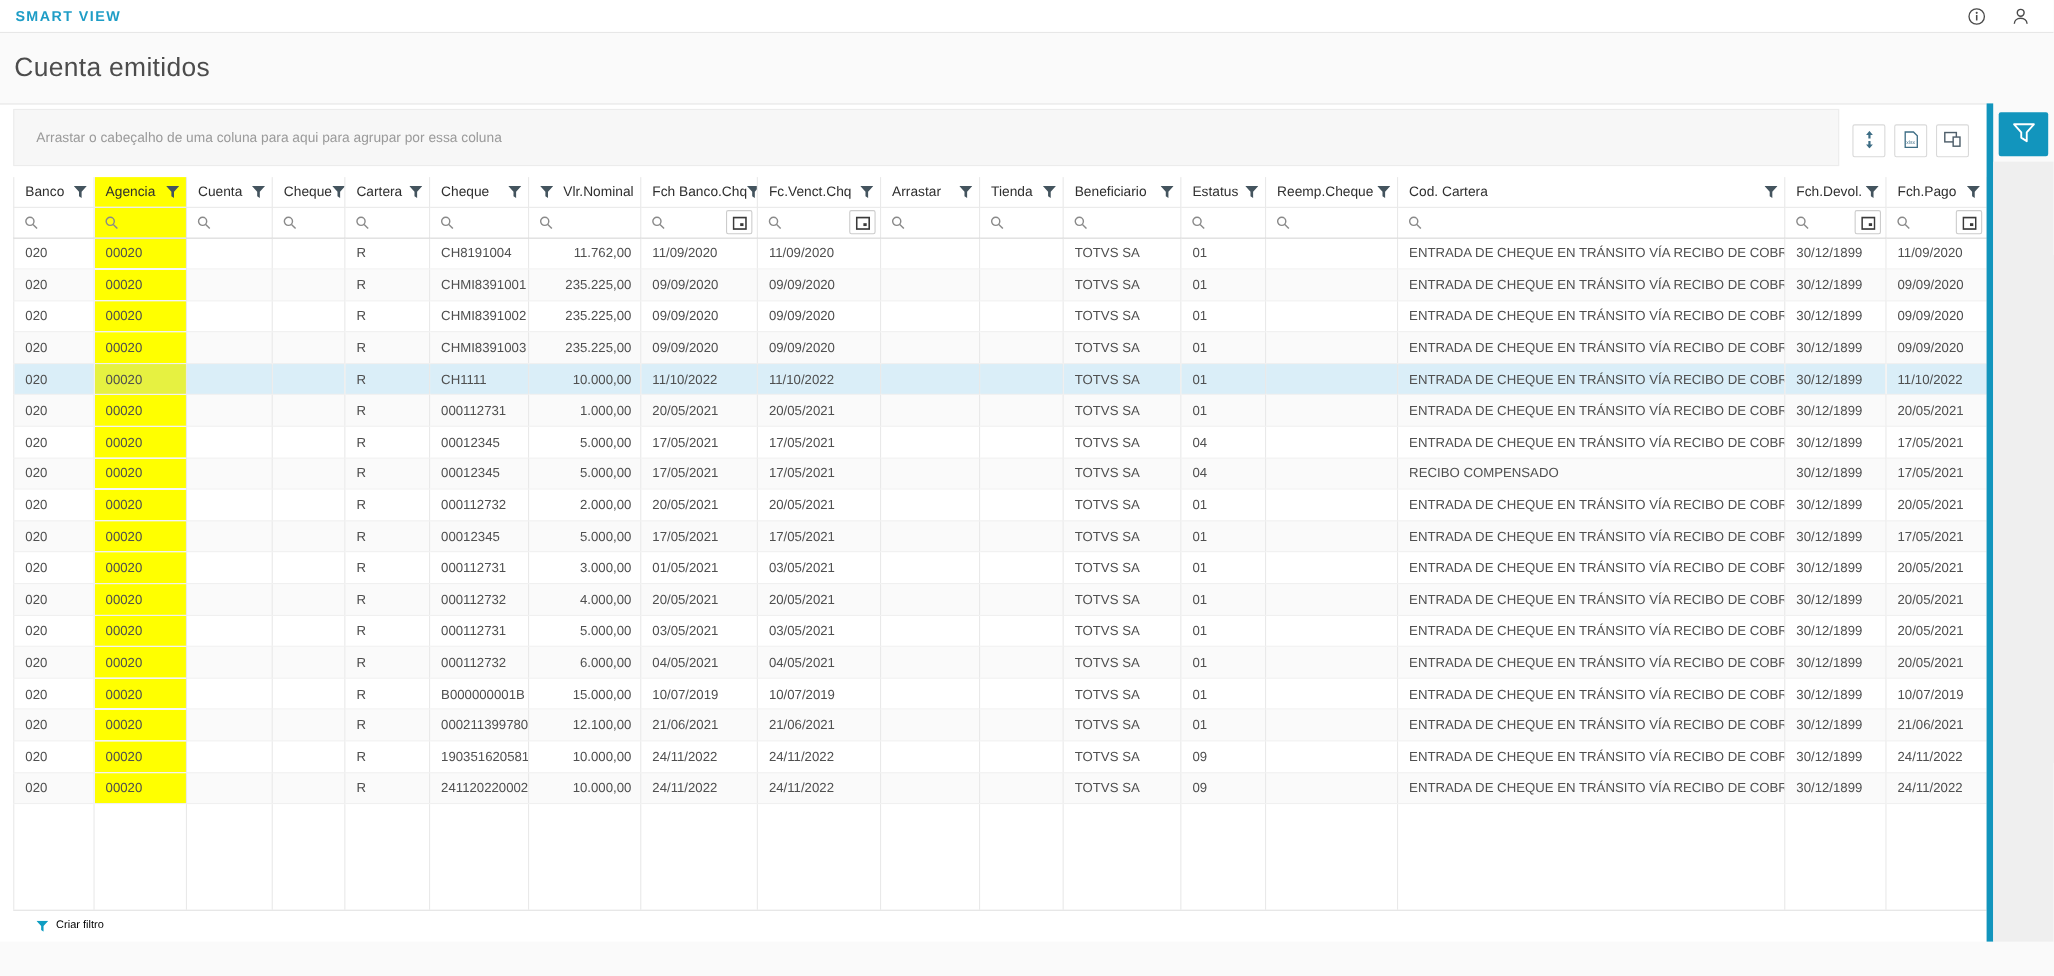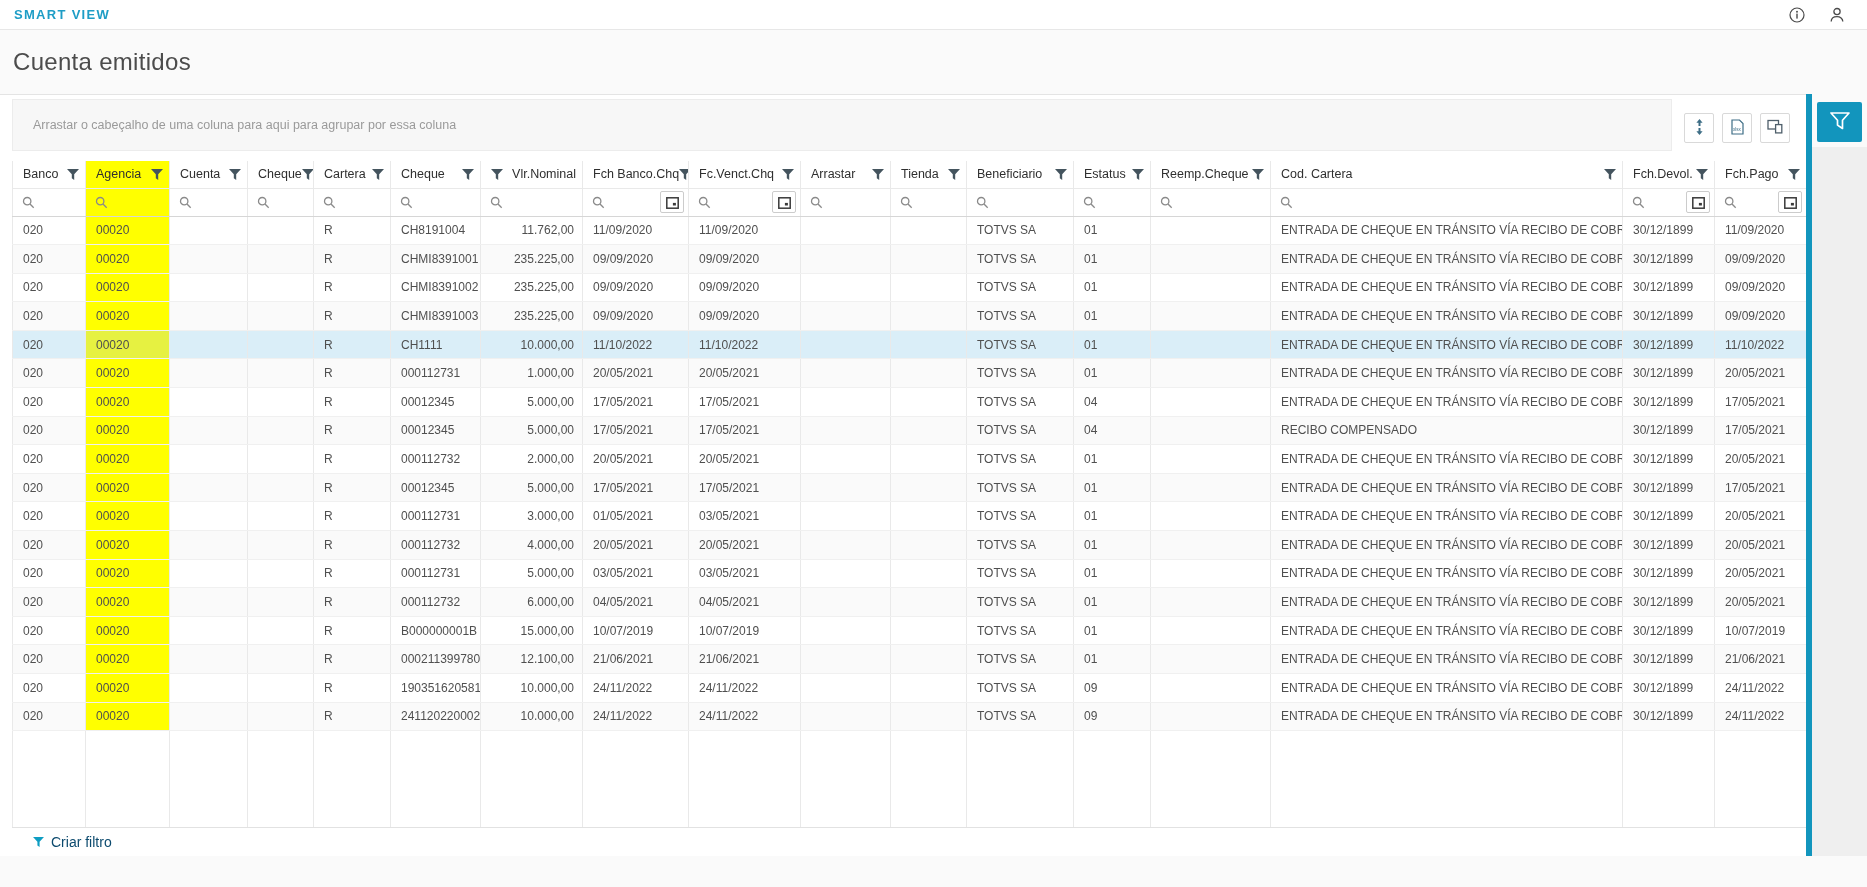--- a/index.html
+++ b/index.html
@@ -54,21 +54,21 @@
   tbody tr { cursor:pointer; }
   tbody tr:nth-child(even):not(.selected):not(.filler) { background:#fafafa; }
   tbody tr.selected { background:#daeef8; }
   td.hl, th.hl, tr.filter-row td.hl { background:#ffff00; }
   tbody tr.selected td.hl { background:#e6f141; }
   td.num { text-align:right; padding-right:8px; }
   tr.filler td { height:96px; border-bottom:none; background:#fff; }
 
   .grid-footer { height:29px; border-top:1px solid #e2e2e2; margin-left:12px; width:1794px;
                  display:flex; align-items:center; gap:7px; padding-left:21px; }
-  .create-filter-label { color:#0c4a6e; font-size:14px; cursor:pointer; }
+  .create-filter-label { color:#000000; font-size:10px; cursor:pointer; }
   .grid-footer .funnel { cursor:pointer; }
 
   
   .right-divider { width:6px; height:762px; background:#1295bd; flex:none; }
   .right-rail { width:55px; height:762px; display:flex; flex-direction:column; align-items:center; flex:none; }
   .filter-toggle { width:45px; height:40px; background:#1295bd; border:none; border-radius:2px;
                    margin-top:8px; display:flex; align-items:center; justify-content:center; cursor:pointer; }
   .rail-fill { width:55px; flex:1; background:#efefef; margin-top:5px; }
 </style>
 </head>

